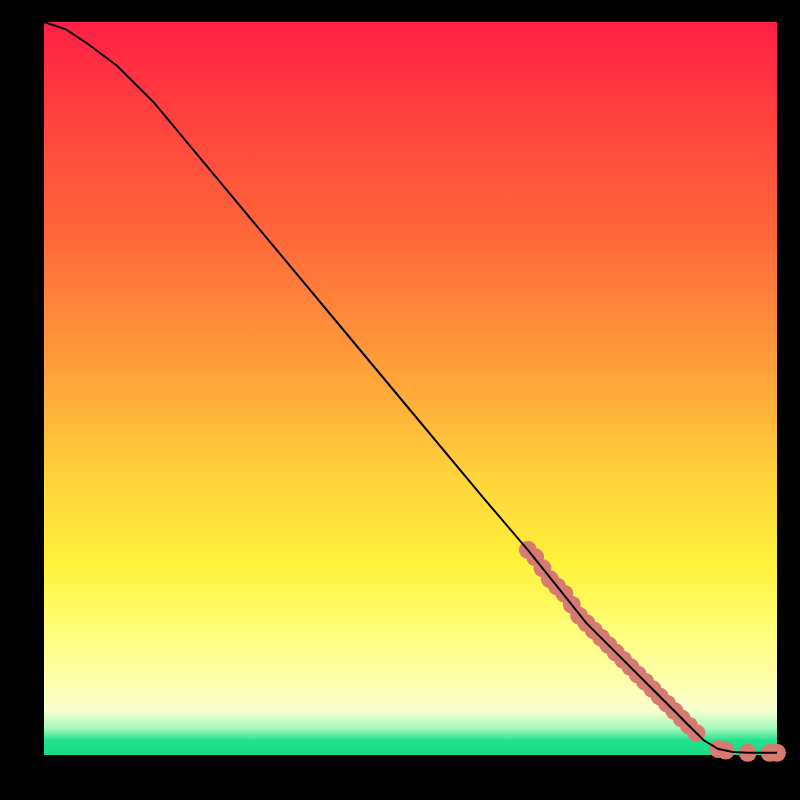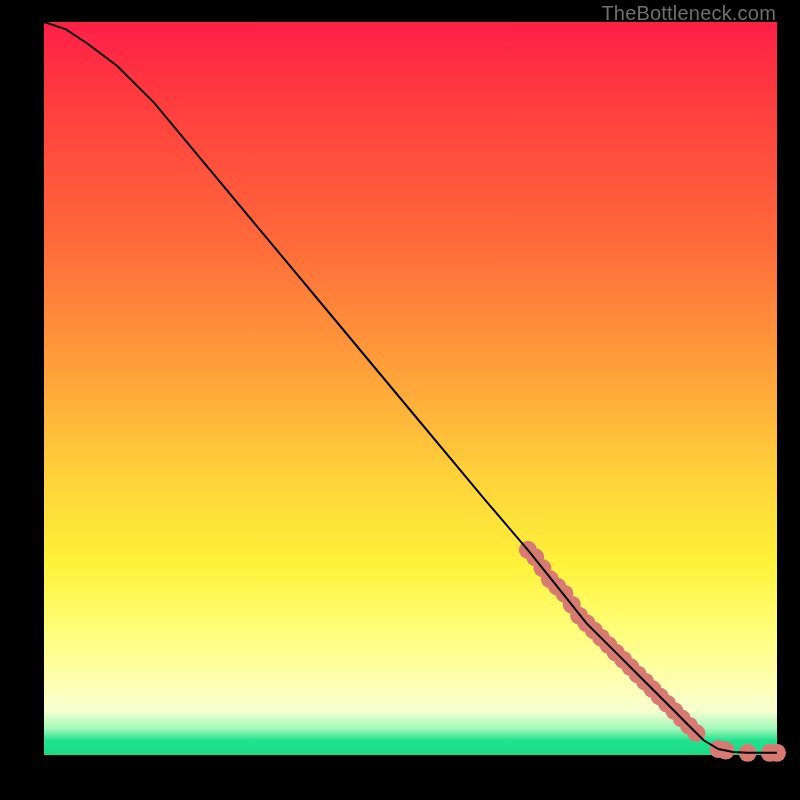--- a/index.html
+++ b/index.html
@@ -55,21 +55,20 @@
     top: 0;
     width: 733px;
     height: 733px;
     overflow: visible;
   }
 </style>
 </head>
 <body>
 
 <div class="frame">
-  <div class="watermark">TheBottleneck.com</div>
   <div class="plot">
     <svg class="curve" viewBox="0 0 733 733">
       <g id="markers-group">
           <circle cx="483.8" cy="527.8" r="9" fill="#d77a72"></circle>
           <circle cx="491.1" cy="535.1" r="9" fill="#d77a72"></circle>
           <circle cx="498.4" cy="546.1" r="9" fill="#d77a72"></circle>
           <circle cx="505.8" cy="557.1" r="9" fill="#d77a72"></circle>
           <circle cx="513.1" cy="564.4" r="9" fill="#d77a72"></circle>
           <circle cx="520.4" cy="571.7" r="9" fill="#d77a72"></circle>
           <circle cx="527.8" cy="582.7" r="9" fill="#d77a72"></circle>

